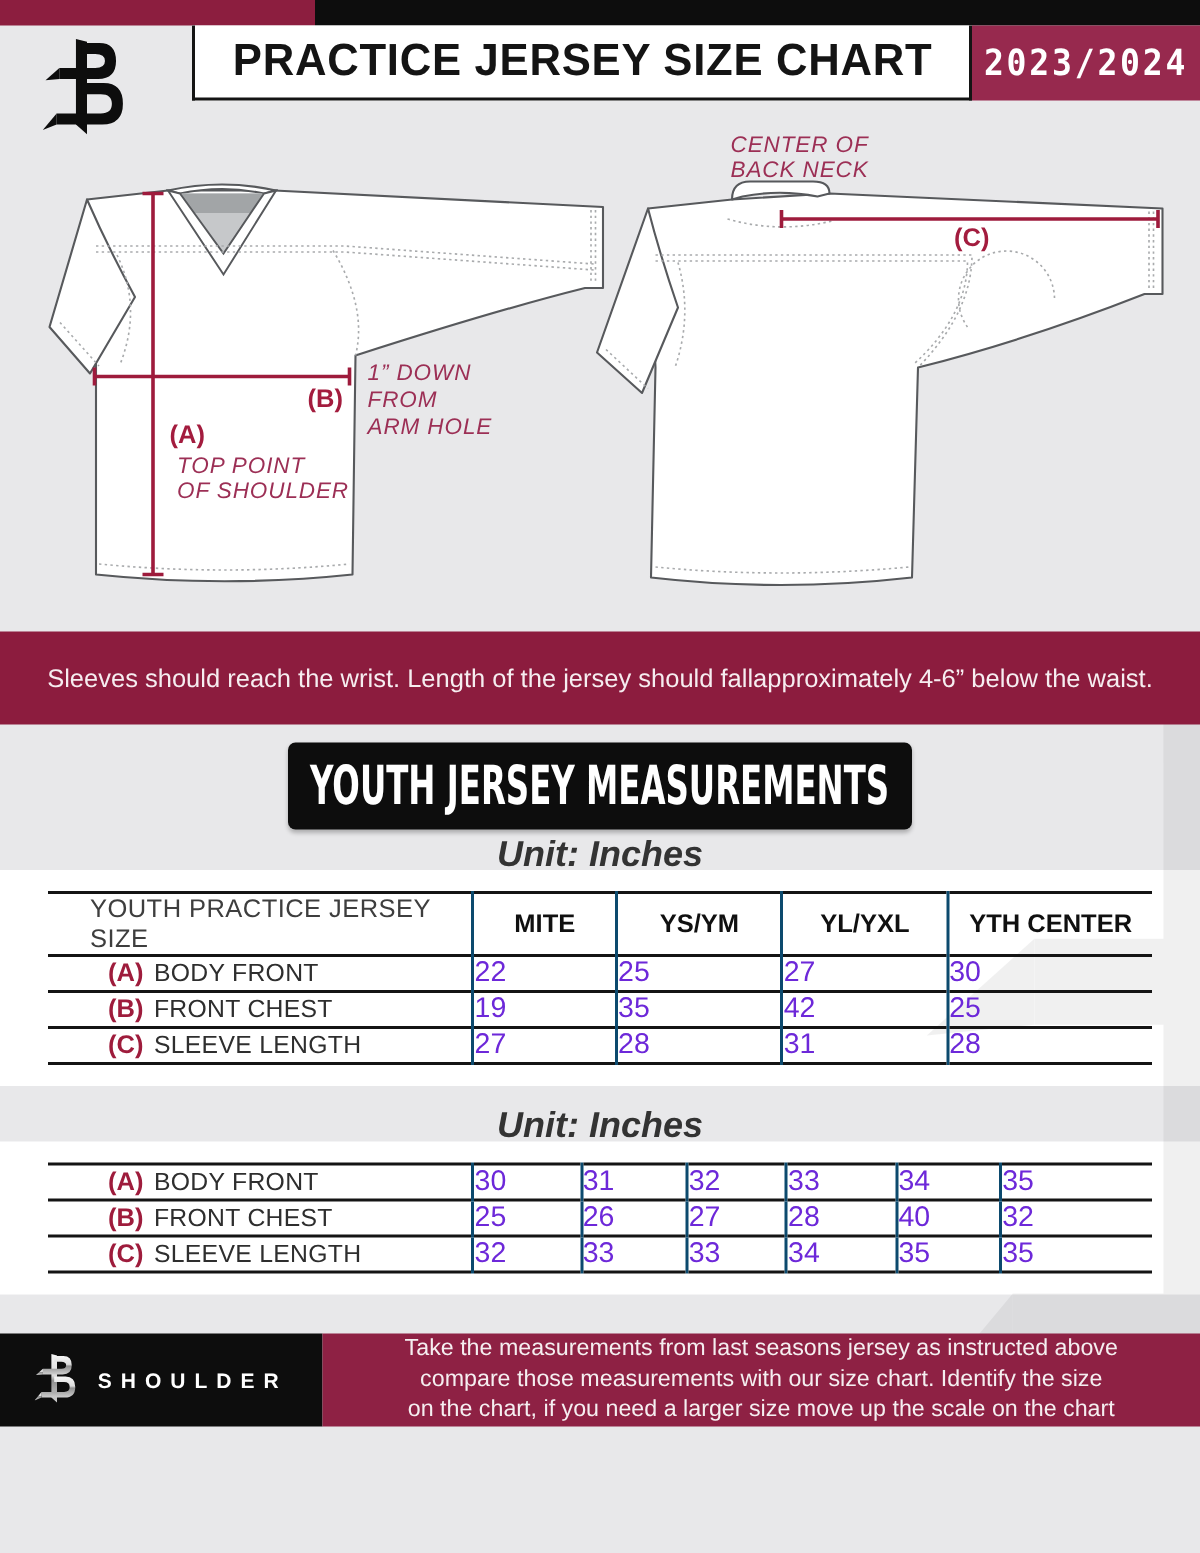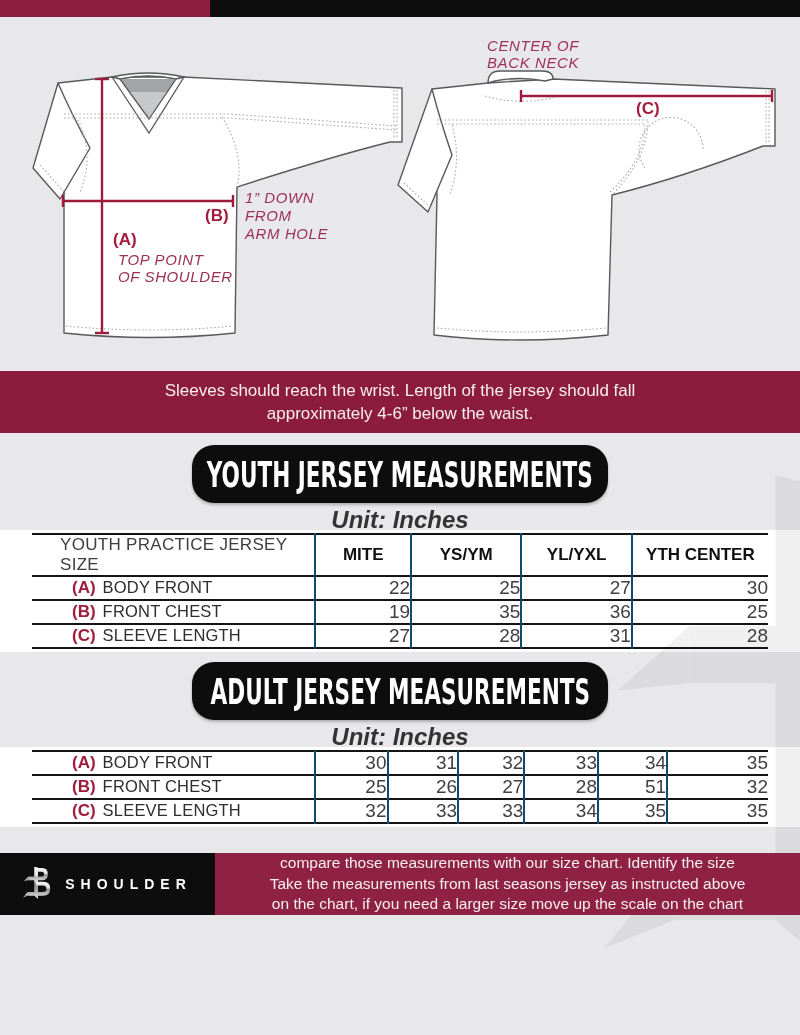--- a/index.html
+++ b/index.html
@@ -40,52 +40,52 @@
   .diagram{ display:block; width:800px; height:354px; }
   .mline{ stroke:#9e1b3c; stroke-width:2.4px; fill:none; }
   .jout{ fill:#ffffff; stroke:#57595c; stroke-width:1.4px; stroke-linejoin:round; }
   .seam{ fill:none; stroke:#a9abad; stroke-width:1.1px; stroke-dasharray:1.6 2.2; }
   .tagtxt{ font-family:"Liberation Sans",sans-serif; font-weight:bold; font-size:17px; fill:#a31c3e; }
   .desctxt{ font-family:"Liberation Sans",sans-serif; font-style:italic; font-size:15px; fill:#9c2f55; letter-spacing:.6px; }
 
   
   .notice{
     height:62px; background:#8c1c3e; color:#f6edf0;
-    display:flex; flex-direction:column; align-items:center; justify-content:center;
+    display:flex; flex-direction:row; align-items:center; justify-content:center;
     font-size:17px; line-height:23px; position:relative; z-index:2;
   }
 
   
   .banner-wrap{ display:flex; justify-content:center; position:relative; z-index:2; }
   .banner{
-    width:416px; height:58px; background:#0d0d0d; border-radius:22px;
+    width:416px; height:58px; background:#0d0d0d; border-radius:5px;
     display:flex; align-items:center; justify-content:center;
     box-shadow:0 2px 3px rgba(0,0,0,.25);
   }
   .banner-text{
     color:#fff; font-family:"DejaVu Sans",sans-serif; font-weight:bold; font-size:36px;
     display:inline-block; transform:scaleX(.6); white-space:nowrap; letter-spacing:0;
   }
   .unit{
     height:22px; text-align:center; font-style:italic; font-weight:bold;
     font-size:24px; color:#333; position:relative; z-index:2;
   }
 
   
-  .white-band{ background:#ffffff; padding:3px 32px; }
+  .white-band{ background:#ffffff; padding:14px 32px; }
   table.sizes{
     width:100%; border-collapse:collapse; table-layout:fixed;
     position:relative; z-index:2; border-top:2.5px solid #141414;
   }
   table.sizes tr{ height:20px; border-bottom:2.5px solid #141414; }
   table.sizes td + td{ border-left:2px solid #0c4a6e; }
   td.lbl{ text-align:left; padding-left:40px; }
   td.lblhead{ text-align:left; padding-left:28px; font-size:17px; color:#3e3e3e; letter-spacing:.3px; }
   td.colhead{ text-align:center; font-weight:bold; font-size:17px; color:#101010; }
-  td.val{ text-align:right; font-size:19px; color:#404040; }
+  td.val{ text-align:left; font-size:19px; color:#6d28d9; }
   .tag{ font-weight:bold; font-size:17px; color:#9e1c3c; margin-right:7px; }
   .rname{ font-size:16.5px; color:#2e2e2e; letter-spacing:.2px; }
   .gap10{ height:10px; } .gap12{ height:12px; } .gap3{ height:3px; } .gap2{ height:2px; } .gap26{ height:26px; }
 
   
   .footer{ display:flex; height:62px; position:relative; z-index:2; }
   .brand-box{
     width:215px; background:#0d0d0d; display:flex; align-items:center;
     justify-content:center; gap:12px;
   }
@@ -120,20 +120,31 @@
         <path d="M10,55 L10,63 L0,67 Z"></path>
       </symbol>
     </defs>
   </svg>
 
   <div class="topstrip">
     <div class="strip-maroon"></div>
     <div class="strip-black"></div>
   </div>
 
+  <div class="header">
+    <svg class="logo" viewBox="0 0 64 76">
+      <use href="#blogo" xlink:href="#blogo" fill="#0d0d0d"></use>
+    </svg>
+    <div class="title-box">
+      <span class="title-text">PRACTICE JERSEY SIZE CHART</span>
+    </div>
+    <div class="year-box">
+      <span class="year-text">2023/2024</span>
+    </div>
+  </div>
 
   <svg class="diagram" viewBox="0 67 800 354">
 
     <g>
       <path class="jout" d="M112,127 L58,133 L64,243 L64,383
         Q150,392 235,383 L237,237
         C265,228 330,207 390,192 L402,192 L402,138 L183,127 Z"></path>
 
       <path class="jout" d="M58,133 L33,218 L60,249 L90,198 Q72,165 58,133 Z"></path>
       <path class="seam" d="M40,215 L66,244"></path>
@@ -236,40 +247,35 @@
         <td class="lbl"><span class="tag">(A)</span><span class="rname">BODY FRONT</span></td>
         <td class="val">22</td>
         <td class="val">25</td>
         <td class="val">27</td>
         <td class="val">30</td>
       </tr>
       <tr>
         <td class="lbl"><span class="tag">(B)</span><span class="rname">FRONT CHEST</span></td>
         <td class="val">19</td>
         <td class="val">35</td>
-        <td class="val">36</td>
+        <td class="val">42</td>
         <td class="val">25</td>
       </tr>
       <tr>
         <td class="lbl"><span class="tag">(C)</span><span class="rname">SLEEVE LENGTH</span></td>
         <td class="val">27</td>
         <td class="val">28</td>
         <td class="val">31</td>
         <td class="val">28</td>
       </tr>
     </tbody>
       </table>
   </div>
 
   <div class="gap10"></div>
-  <div class="banner-wrap">
-    <div class="banner">
-      <span class="banner-text">ADULT JERSEY MEASUREMENTS</span>
-    </div>
-  </div>
   <div class="gap3"></div>
   <div class="unit">Unit: Inches</div>
   <div class="gap2"></div>
   <div class="white-band">
     <table class="sizes">
       <colgroup>
           <col style="width:38.5%">
           <col style="width:9.8%">
           <col style="width:9.6%">
           <col style="width:9%">
@@ -286,21 +292,21 @@
         <td class="val">33</td>
         <td class="val">34</td>
         <td class="val">35</td>
       </tr>
       <tr>
         <td class="lbl"><span class="tag">(B)</span><span class="rname">FRONT CHEST</span></td>
         <td class="val">25</td>
         <td class="val">26</td>
         <td class="val">27</td>
         <td class="val">28</td>
-        <td class="val">51</td>
+        <td class="val">40</td>
         <td class="val">32</td>
       </tr>
       <tr>
         <td class="lbl"><span class="tag">(C)</span><span class="rname">SLEEVE LENGTH</span></td>
         <td class="val">32</td>
         <td class="val">33</td>
         <td class="val">33</td>
         <td class="val">34</td>
         <td class="val">35</td>
         <td class="val">35</td>
@@ -312,22 +318,22 @@
   <div class="gap26"></div>
 
   <div class="footer">
     <div class="brand-box">
       <svg class="brand-logo" viewBox="0 0 64 76">
         <use href="#blogo" xlink:href="#blogo" fill="url(#silver)"></use>
       </svg>
       <span class="brand-name">SHOULDER</span>
     </div>
     <div class="note-box">
+      <div>Take the measurements from last seasons jersey as instructed above</div>
       <div>compare those measurements  with our size chart. Identify the size</div>
-      <div>Take the measurements from last seasons jersey as instructed above</div>
       <div>on the chart, if you need a larger size move up the scale on the chart</div>
     </div>
   </div>
 
   <svg class="watermark" viewBox="0 0 64 76">
     <use href="#blogo" xlink:href="#blogo" fill="#3a3a40" opacity="0.07"></use>
   </svg>
 
 </div>
 

